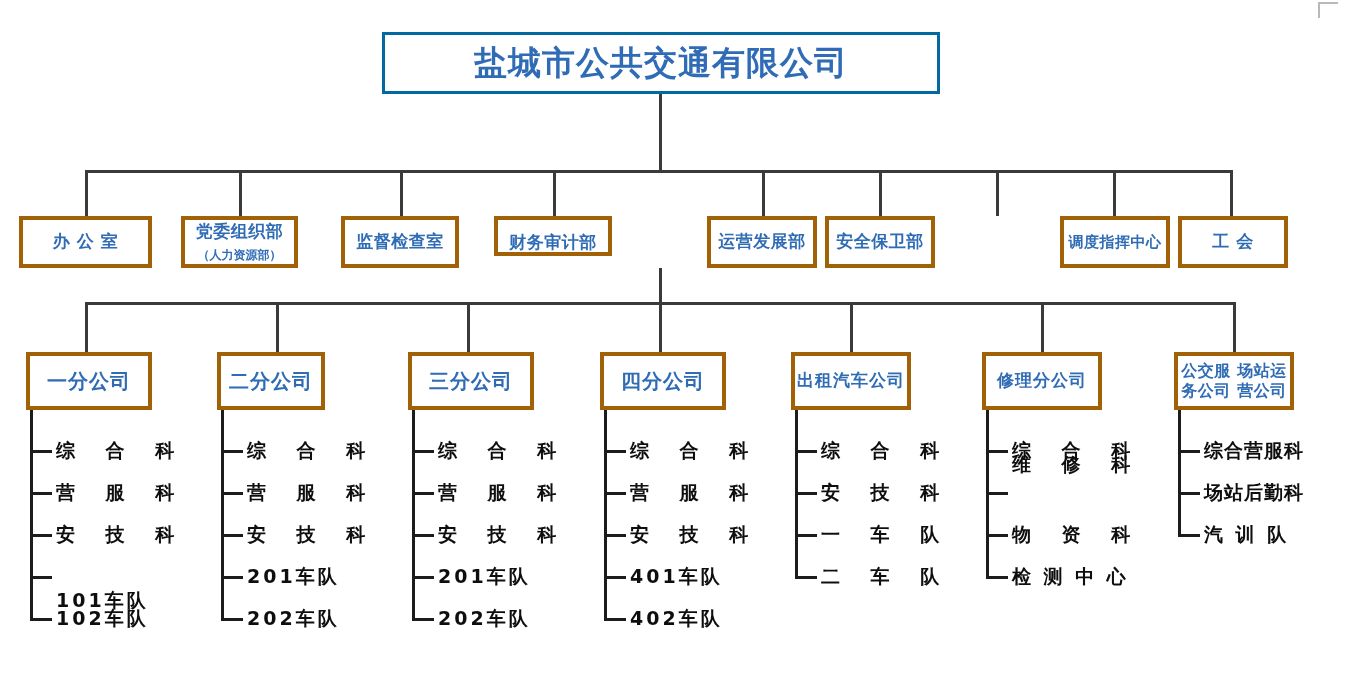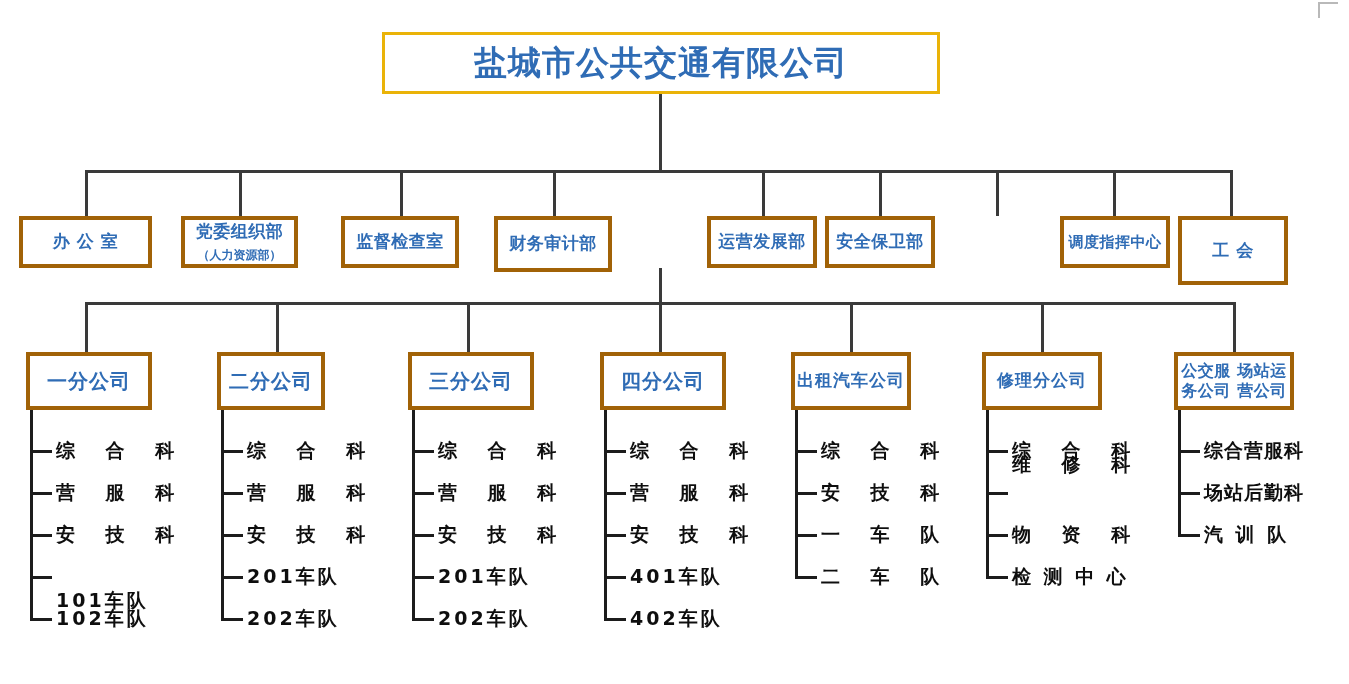--- a/index.html
+++ b/index.html
@@ -46,21 +46,21 @@
     display: flex;
     align-items: center;
     justify-content: center;
     text-align: center;
     color: #2f6cb5;
     font-weight: bold;
     line-height: 1.12;
   }
 
   .title-box {
-    border: 3px solid #eab308;
+    border: 3px solid #0369a1;
     font-size: 33px;
     letter-spacing: 1px;
     color: #2f6cb5;
   }
 
   .dept-box {
     font-size: 17px;
     letter-spacing: 0.5px;
   }
   .dept-box .sub {
@@ -132,38 +132,38 @@
 
   <div class="box dept-box" style="left:181px; top:216px; width:117px; height:52px; flex-direction:column;">
     <span>党委组织部</span>
     <span class="sub">（人力资源部）</span>
   </div>
 
   <div class="box dept-box" style="left:341px; top:216px; width:118px; height:52px;">
     <span>监督检查室</span>
   </div>
 
-  <div class="box dept-box" style="left:494px; top:216px; width:118px; height:56px;">
+  <div class="box dept-box" style="left:494px; top:216px; width:118px; height:40px;align-items:flex-end;">
     <span>财务审计部</span>
   </div>
 
   <div class="box dept-box" style="left:707px; top:216px; width:110px; height:52px;">
     <span>运营发展部</span>
   </div>
 
   <div class="box dept-box" style="left:825px; top:216px; width:110px; height:52px;">
     <span>安全保卫部</span>
   </div>
 
 
   <div class="box dept-box" style="left:1060px; top:216px; width:110px; height:52px; font-size:15px;">
     <span>调度指挥中心</span>
   </div>
 
-  <div class="box dept-box" style="left:1178px; top:216px; width:110px; height:69px;">
+  <div class="box dept-box" style="left:1178px; top:216px; width:110px; height:52px;">
     <span>工    会</span>
   </div>
 
   <div class="line-v" style="left:659px; top:268px; height:36px;"></div>
 
   <div class="line-h" style="left:85px; top:302px; width:1148px;"></div>
 
   <div class="line-v" style="left:85px;  top:302px; height:50px;"></div>
   <div class="line-v" style="left:276px; top:302px; height:50px;"></div>
   <div class="line-v" style="left:467px; top:302px; height:50px;"></div>

